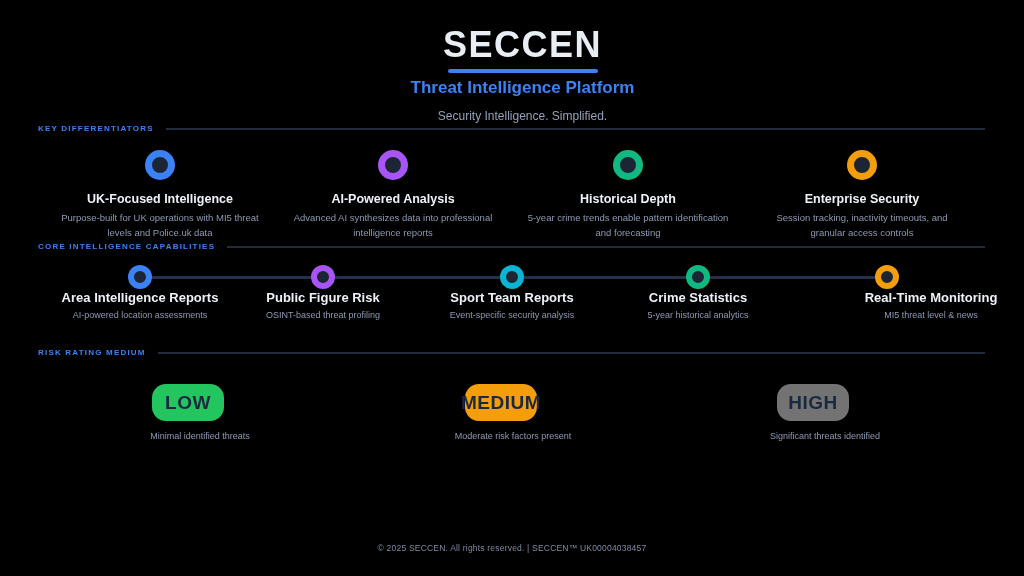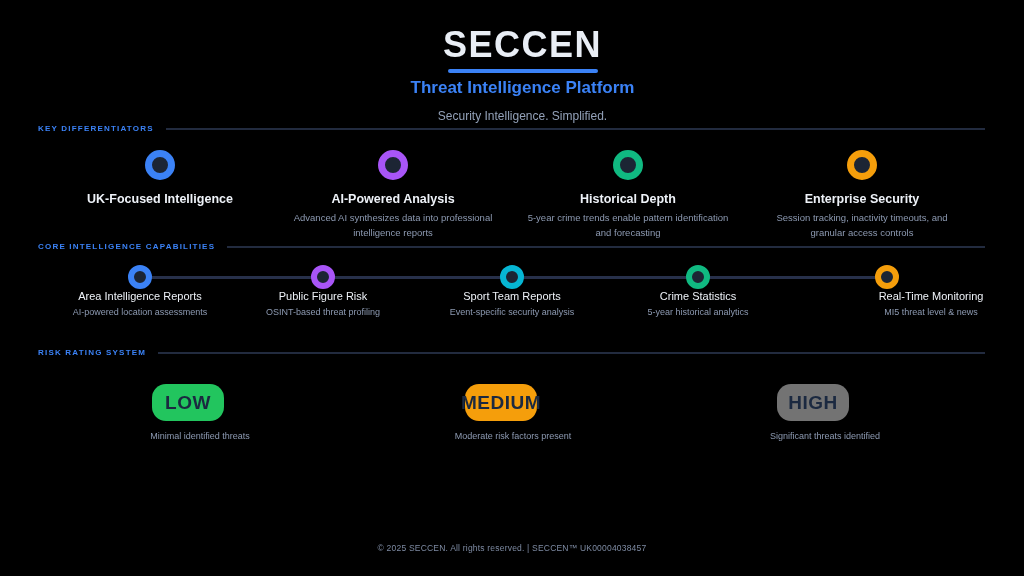--- a/index.html
+++ b/index.html
@@ -31,21 +31,21 @@
 
   
   .feature { position:absolute; top:150px; width:230px; text-align:center; }
   .feature .title { margin-top:8px; font-size:12.5px; font-weight:700; color:#eef2f8; }
   .feature .desc { margin-top:5px; font-size:9.5px; line-height:1.55; color:#8d9ab2; padding:0 14px; }
 
   
   .timeline-line { position:absolute; top:276px; left:140px; width:748px; height:3px; background:#27304a; }
   .cap-ring { position:absolute; top:265px; }
   .capability { position:absolute; top:290px; width:190px; text-align:center; }
-  .capability .title { font-size:11px; font-weight:400; color:#eef2f8; }
+  .capability .title { font-size:13px; font-weight:700; color:#eef2f8; }
   .capability .desc { margin-top:5px; font-size:9px; color:#8d9ab2; }
 
   
   .badge { position:absolute; top:384px; width:72px; height:37px; border-radius:14px;
            display:flex; align-items:center; justify-content:center;
            font-size:19px; font-weight:700; color:#1b2940; letter-spacing:0.5px; }
   .badge-caption { position:absolute; top:431px; width:200px; text-align:center;
                    font-size:9px; color:#8d9ab2; }
 
   
@@ -63,20 +63,21 @@
 </div>
 
 <div class="section-row" style="top:124px;">
   <span class="section-label" style="color: rgb(59, 130, 246);">KEY DIFFERENTIATORS</span>
   <span class="section-line"></span>
 </div>
 
 <div class="feature" style="left:45px;">
   <span class="ring ring-lg" style="border-color: rgb(59, 130, 246);"></span>
   <div class="title">UK-Focused Intelligence</div>
+  <div class="desc">Purpose-built for UK operations with MI5 threat levels and Police.uk data</div>
 </div>
 <div class="feature" style="left:278px;">
   <span class="ring ring-lg" style="border-color: rgb(168, 85, 247);"></span>
   <div class="title">AI-Powered Analysis</div>
   <div class="desc">Advanced AI synthesizes data into professional intelligence reports</div>
 </div>
 <div class="feature" style="left:513px;">
   <span class="ring ring-lg" style="border-color: rgb(16, 185, 129);"></span>
   <div class="title">Historical Depth</div>
   <div class="desc">5-year crime trends enable pattern identification and forecasting</div>
@@ -115,21 +116,21 @@
 <div class="capability" style="left:603px;">
   <div class="title">Crime Statistics</div>
   <div class="desc">5-year historical analytics</div>
 </div>
 <div class="capability" style="left:836px;">
   <div class="title">Real-Time Monitoring</div>
   <div class="desc">MI5 threat level &amp; news</div>
 </div>
 
 <div class="section-row" style="top:348px;">
-  <span class="section-label" style="color: rgb(59, 130, 246);">RISK RATING SYSTEM</span>
+  <span class="section-label" style="color: rgb(59, 130, 246);">RISK RATING MEDIUM</span>
   <span class="section-line"></span>
 </div>
 
 <div class="badge" style="left: 152px; background-color: rgb(34, 197, 94);">LOW</div>
 <div class="badge" style="left: 465px; background-color: rgb(245, 158, 11);">MEDIUM</div>
 <div class="badge" style="left: 777px; background-color: #737373;">HIGH</div>
 
 <div class="badge-caption" style="left:100px;">Minimal identified threats</div>
 <div class="badge-caption" style="left:413px;">Moderate risk factors present</div>
 <div class="badge-caption" style="left:725px;">Significant threats identified</div>

